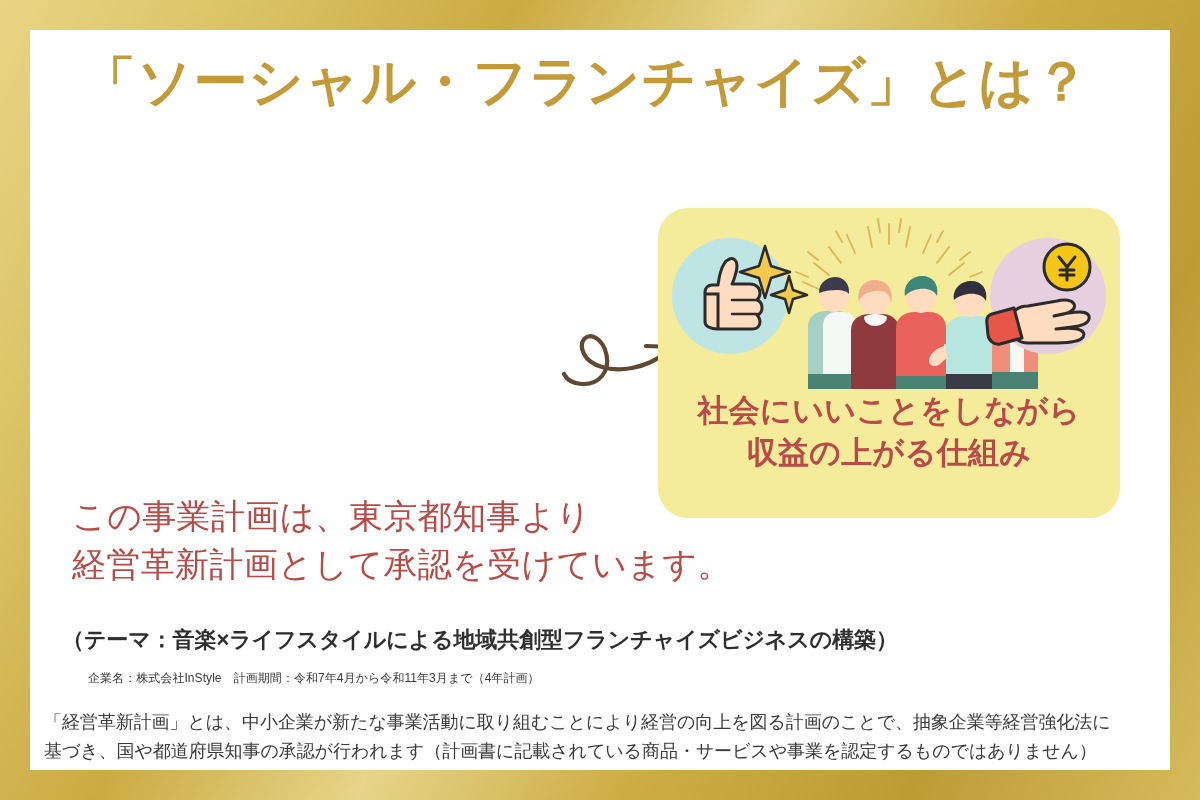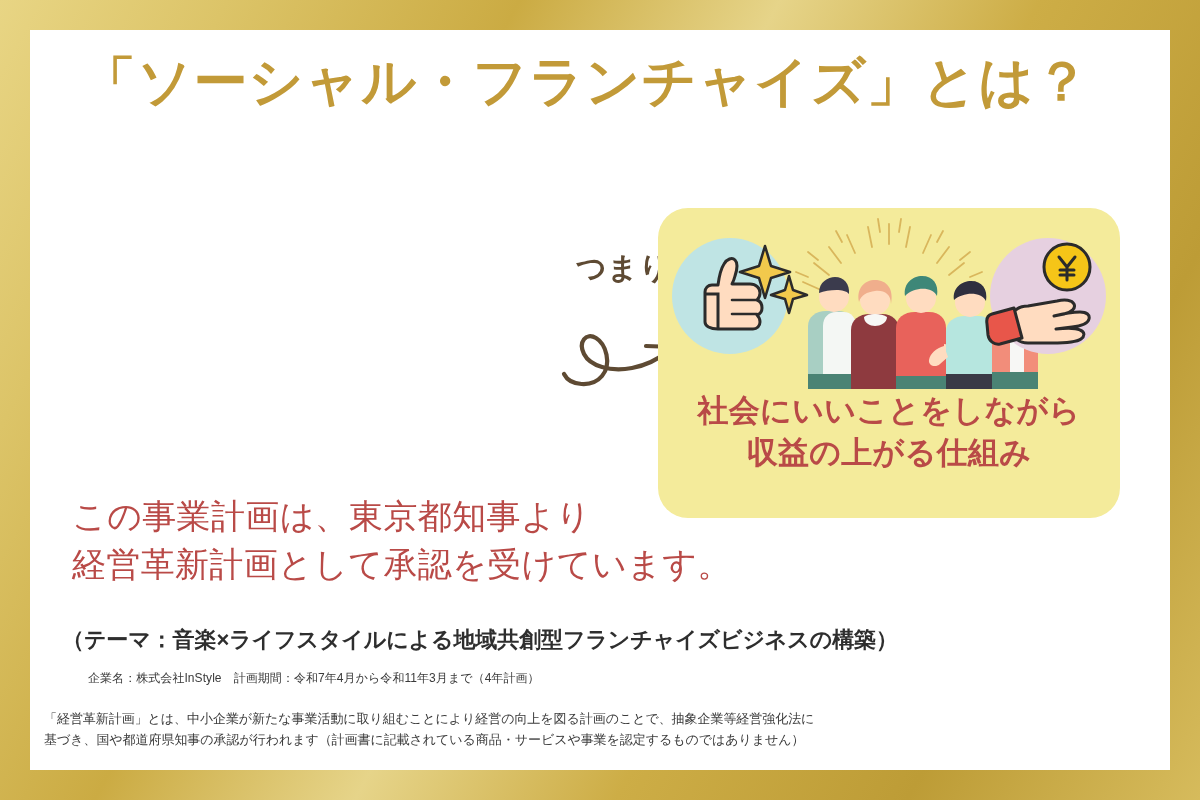--- a/index.html
+++ b/index.html
@@ -177,37 +177,36 @@
     white-space: nowrap;
   }
 
   
   .footnote {
     position: absolute;
     left: 14px;
     top: 678px;
     width: 1118px;
     color: #3a3a3a;
-    font-size: 13px;
+    font-size: 18px;
     line-height: 1.62;
     letter-spacing: -0.004em;
     white-space: pre-line;
   }
 </style>
 </head>
 <body>
 
 <div class="slide">
   <div class="card">
 
     <div class="title">「ソーシャル・フランチャイズ」とは？</div>
 
 
     <div class="tsumari-wrap">
-      <div class="tsumari-label">つまり</div>
       <svg class="tsumari-arrow" viewBox="0 0 130 95">
         <path d="M6 78 C12 90, 34 92, 44 80 C54 68, 48 48, 38 42 C28 36, 20 46, 26 58 C32 70, 52 76, 74 72 C90 69, 102 62, 112 54" fill="none" stroke="#5e4a33" stroke-width="4.2" stroke-linecap="round"></path>
         <path d="M88 50 L116 51 L104 68" fill="none" stroke="#5e4a33" stroke-width="4.2" stroke-linecap="round" stroke-linejoin="round"></path>
       </svg>
     </div>
 
     <div class="yellow-box">
       <svg class="illus" viewBox="0 0 462 175">
 
         <g>

